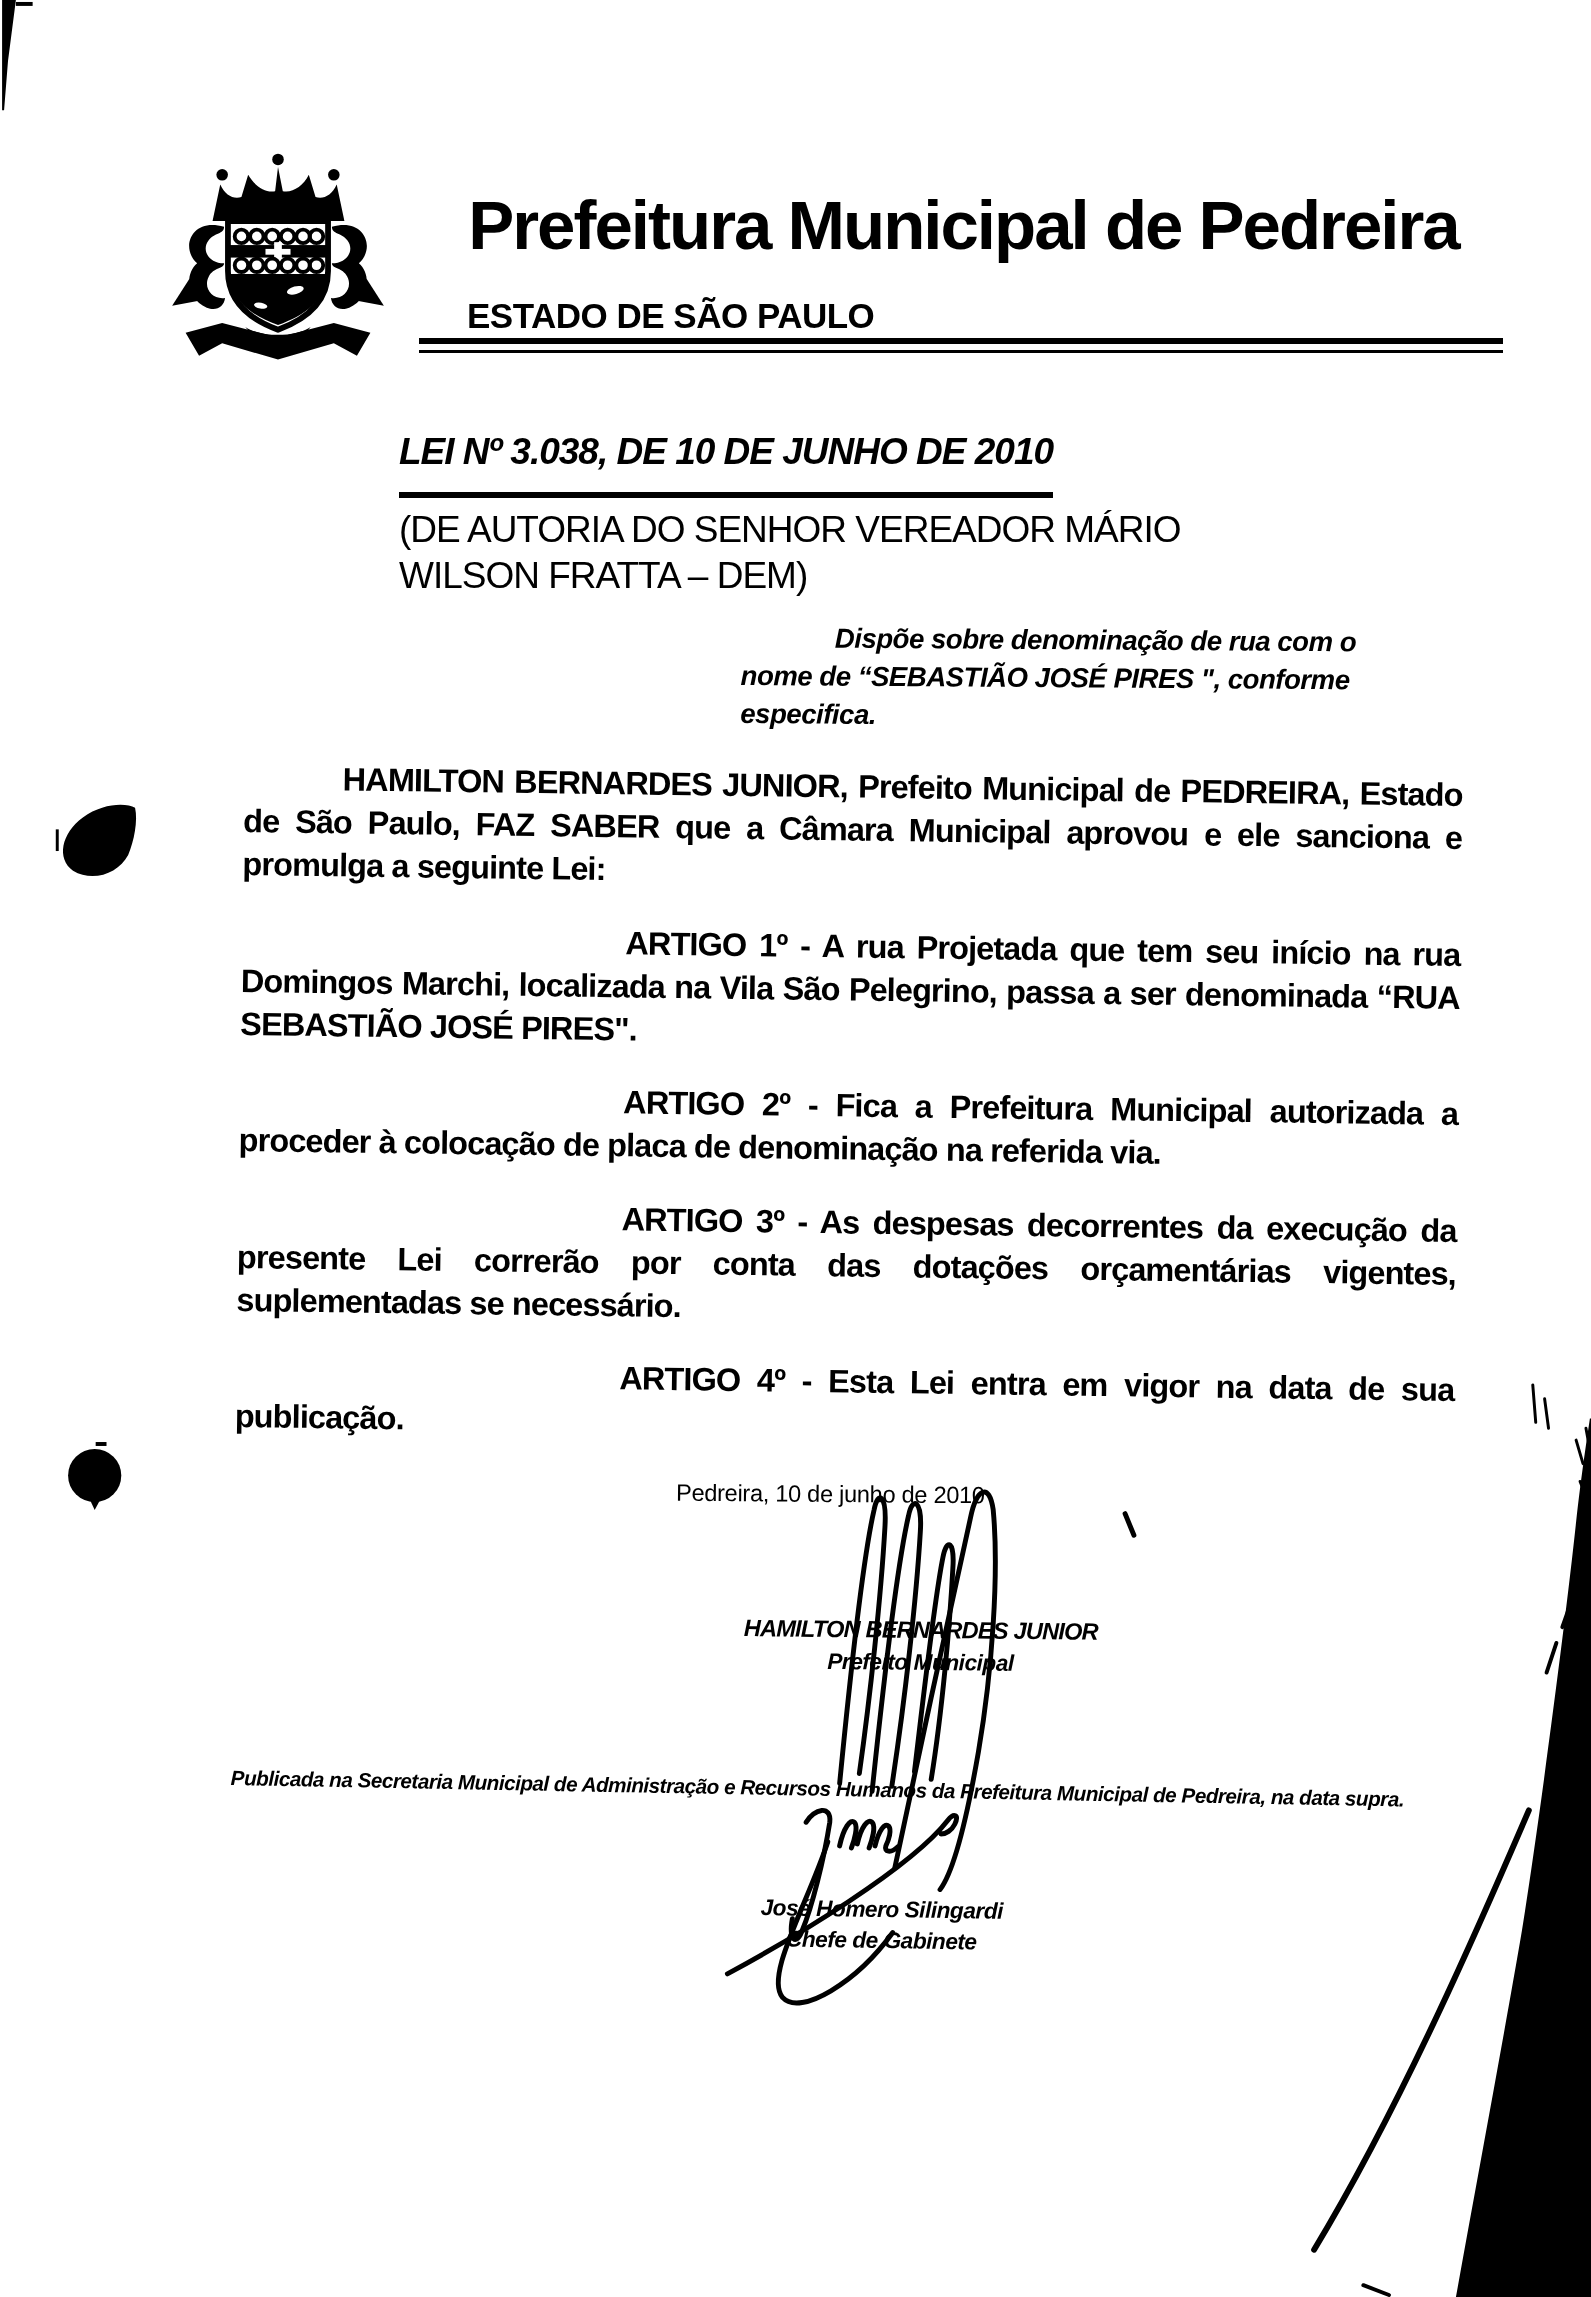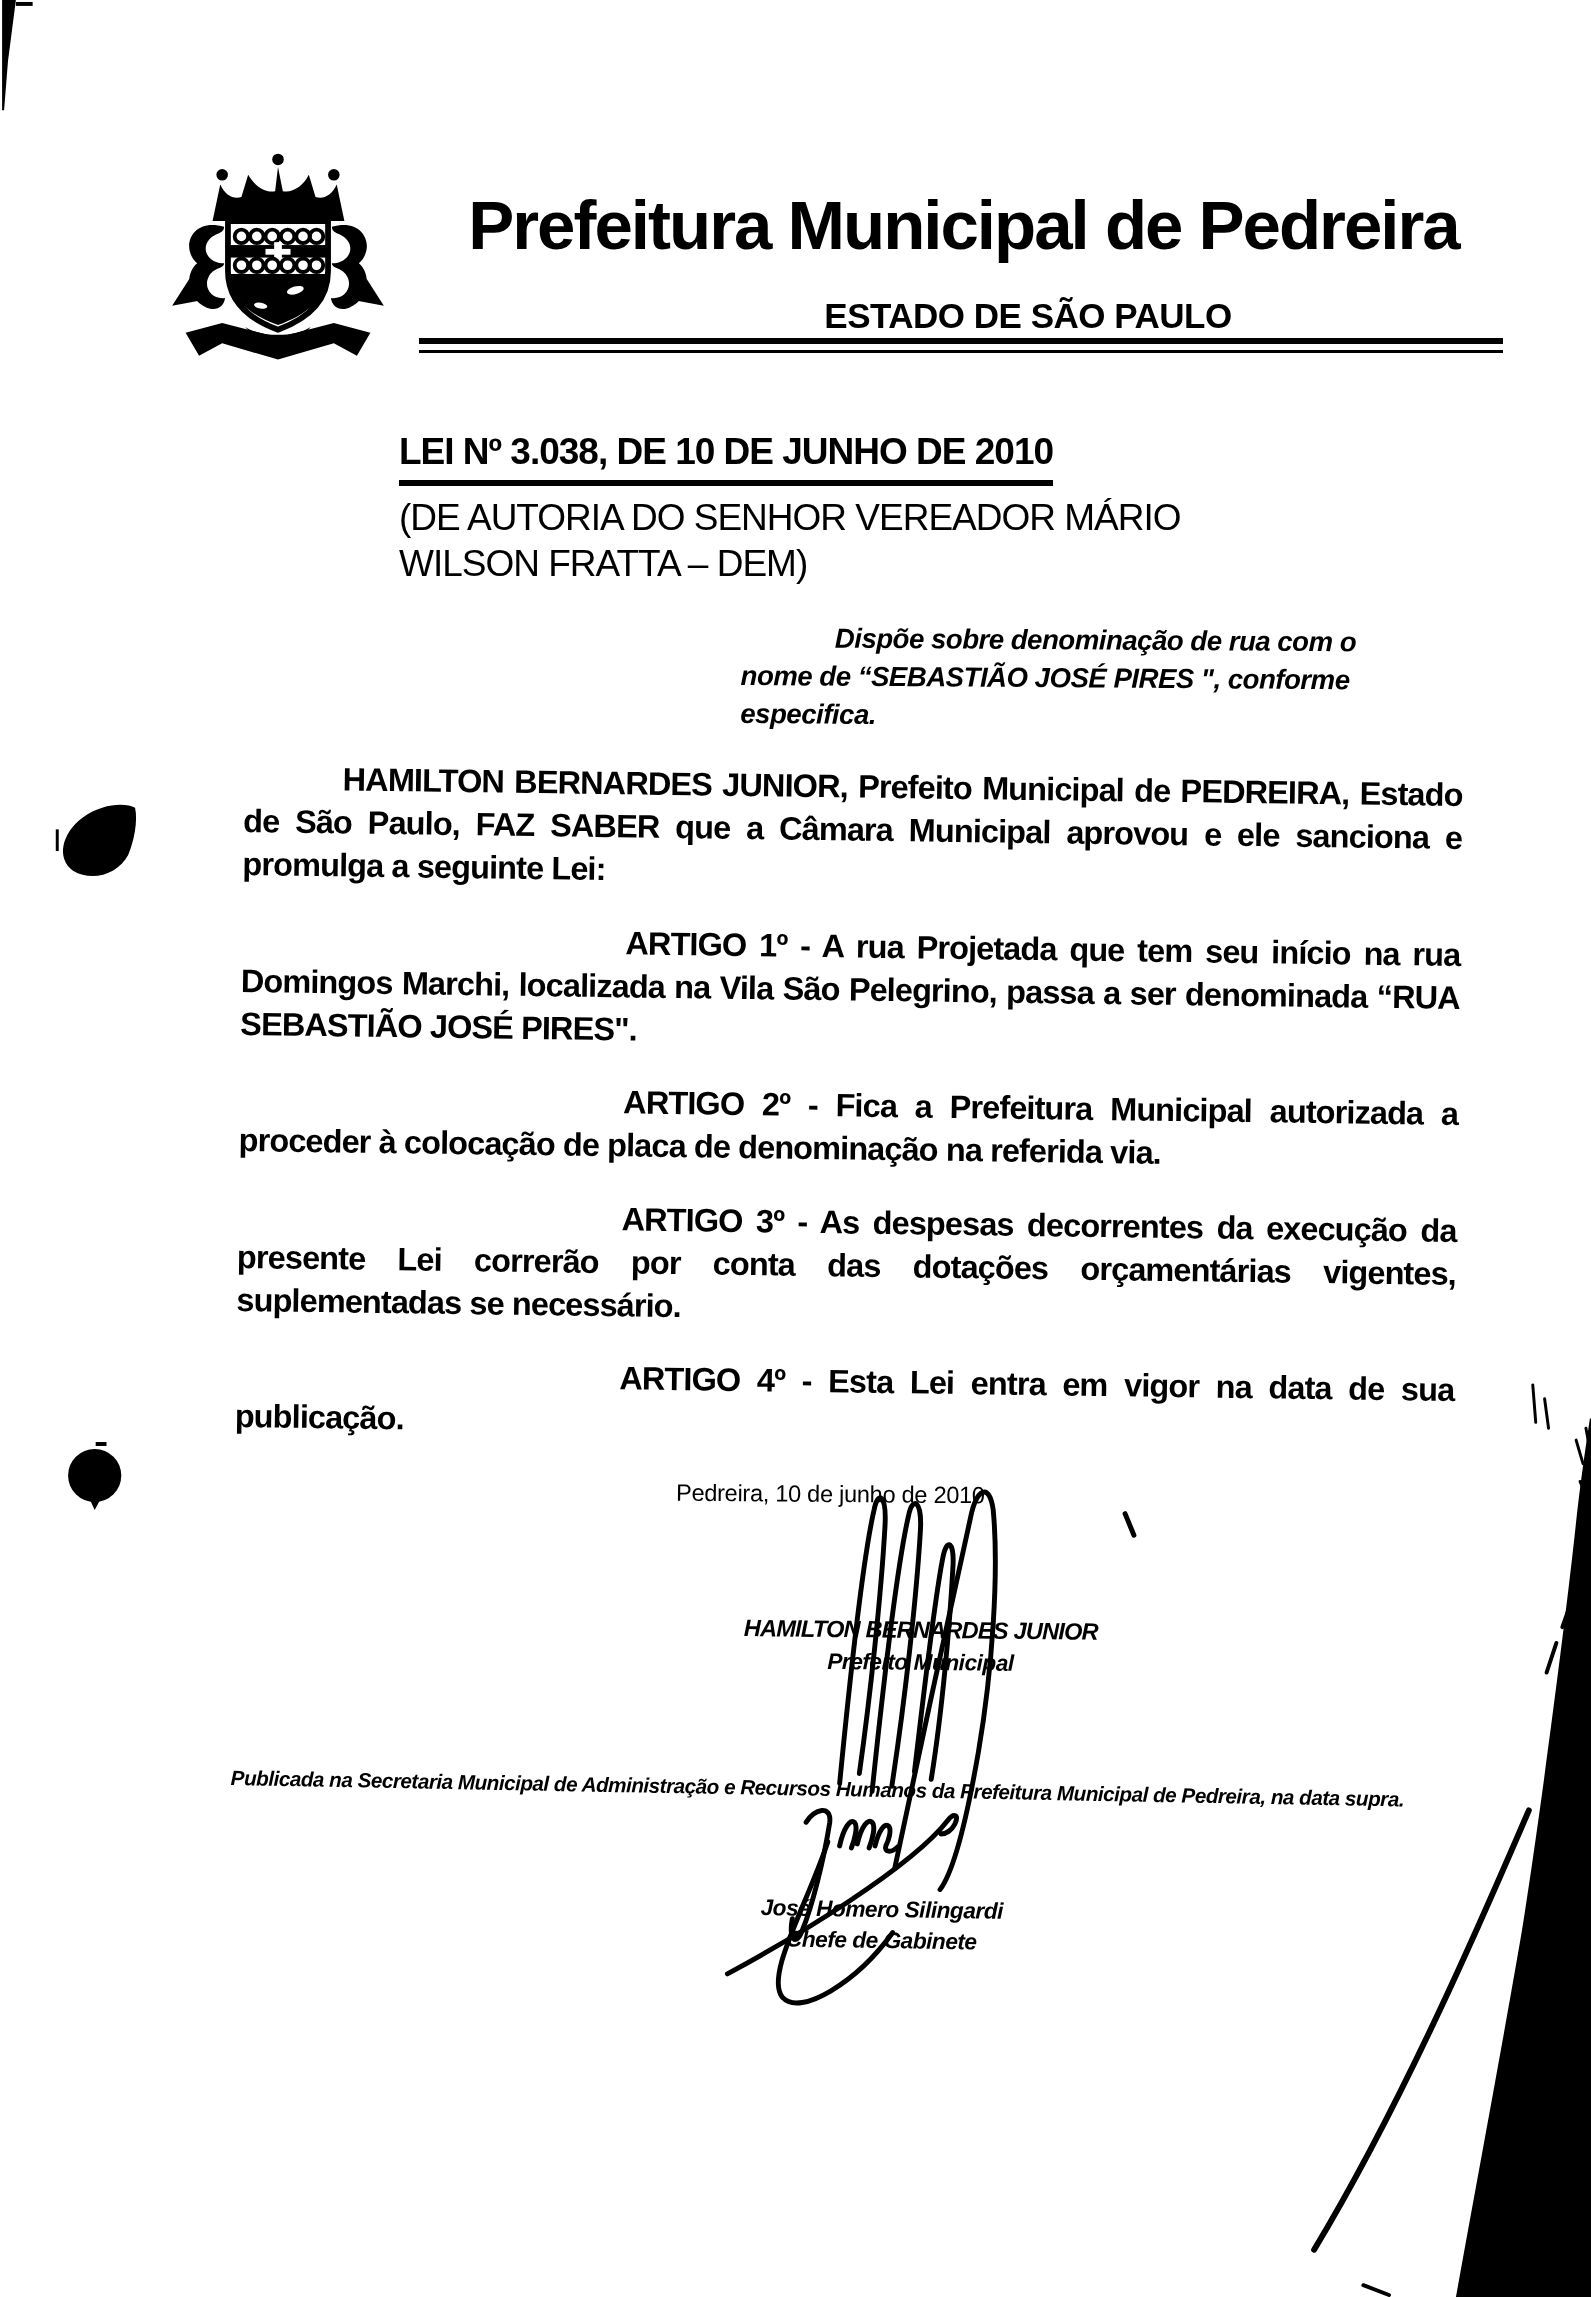--- a/index.html
+++ b/index.html
@@ -14,36 +14,36 @@
   .abs{position:absolute;}
 
   
   .crest{left:146px;top:144px;width:264px;height:231px;}
   .header-title{
     left:424px;top:186px;width:1079px;
     font-size:69px;font-weight:bold;letter-spacing:-2px;
     text-align:center;white-space:nowrap;
   }
   .header-subtitle{
-    left:491px;top:296px;width:1074px;
+    left:467px;top:296px;width:1074px;
     font-size:35px;font-weight:bold;letter-spacing:-0.5px;
-    text-align:center;
   }
   .header-rule{
     left:419px;top:338px;width:1084px;height:5.9px;
     border-top:6.9px solid #000;border-bottom:3.9px solid #000;
   }
 
   
   .law-title-block{left:399px;top:431px;width:926px;}
   .law-title{
     display:inline-block;
     font-size:37px;font-weight:bold;letter-spacing:-1px;
-    border-bottom:6.9px solid #000;padding-bottom:7px;
+    border-bottom:6.9px solid #000;padding-bottom:19px;
     white-space:nowrap;
+    font-style:italic;
   }
   .law-authorship{
     font-size:37px;font-weight:normal;letter-spacing:-1px;
     line-height:46px;margin-top:8.9px;width:921px;
   }
 
   
   .law-summary{
     left:741px;top:619px;width:658px;
     font-size:27.6px;font-weight:bold;font-style:italic;

